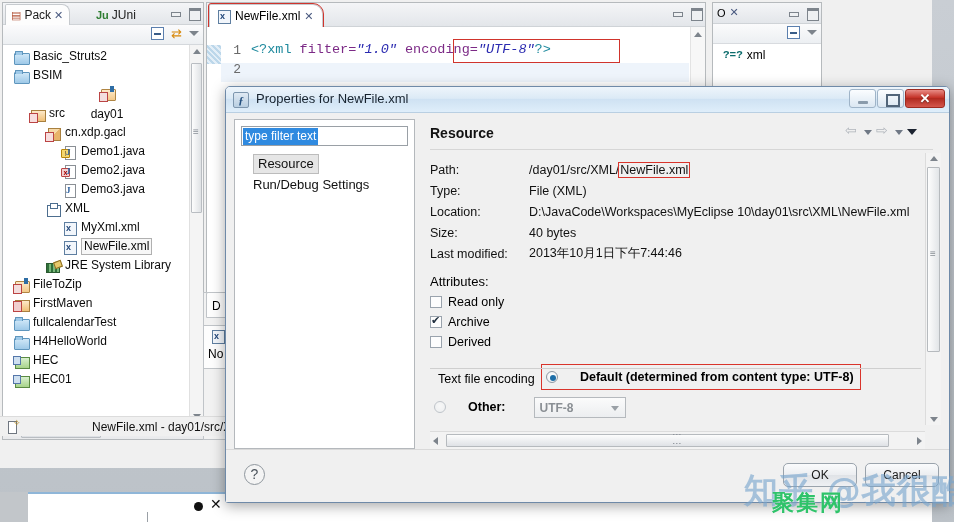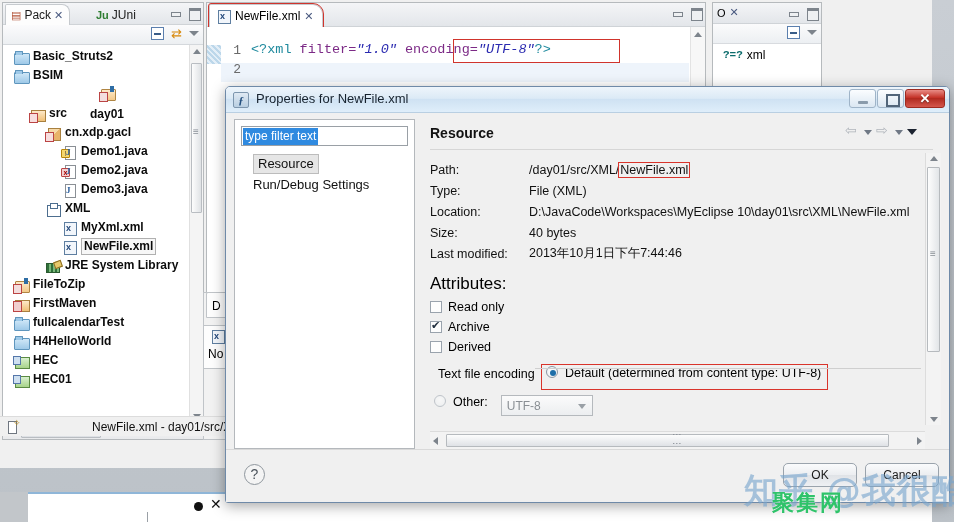--- a/index.html
+++ b/index.html
@@ -87,21 +87,21 @@
     height: calc(100% - 42px - 16px);
     background: #fff;
     overflow: hidden;
     padding-top: 2px;
   }
   .trow {
     height: 19px; display: flex; align-items: center; gap: 4px;
     font-size: 12px; color: #0b0b0b; white-space: nowrap;
     padding-right: 2px;
   }
-  .trow .lbl { line-height: 19px; font-weight: bold; }
+  .trow .lbl { line-height: 19px; }
   .trow.sel .lbl {
     border: 1px solid #b0b0b0; background: #f7f7f7; padding: 0 2px;
     line-height: 15px;
   }
   .ico { width: 16px; height: 16px; flex: 0 0 16px; position: relative; }
   
   .ico.folder::before {
     content:""; position:absolute; left:1px; top:4px; width:14px; height:10px;
     background: linear-gradient(to bottom,#cfe7f7,#9ec9e8); border:1px solid #5f96bd; border-radius:1px;
   }
@@ -464,35 +464,35 @@
   }
   .pane-scroll-h .th::after { content:"⋮⋮"; position:absolute; left:50%; top:-1px; font-size:9px; color:#878d94; transform:rotate(90deg);}
 
   .fields { position:absolute; left:8px; top:40px; right:20px; }
   .frow { display:flex; height:21px; align-items:center; font-size:12.5px; color:#111; }
   .flabel { width:99px; flex:0 0 99px; }
   .fvalue { white-space:nowrap; }
   .hl-box { outline:1.3px solid #d9342b; padding:0 1px; }
 
   .attrs { position:absolute; left:8px; top:155px; right:20px; }
-  .attrs .hdr { font-size:17px; margin-bottom:3px; }
+  .attrs .hdr { font-size:13px; margin-bottom:3px; }
   .cbrow { display:flex; align-items:center; gap:6px; height:20px; font-size:12.5px; }
   .cbox {
     width:12px; height:12px; border:1px solid #9aa3ad; background:#fdfdfd; position:relative;
     flex:0 0 12px;
   }
   .cbox.checked::after {
     content:"✔"; position:absolute; left:0px; top:-3px; font-size:11px; color:#22303f;
   }
   .grp {
     position:absolute; left:8px; top:240px; right:20px;
   }
   .grp-title { font-size:12.5px; padding-left:8px; background:#f0f0f0; display:inline-block; position:relative; z-index:2;}
   .grp-line { position:absolute; left:0; right:0; top:9px; height:1px; background:#cfcfcf; z-index:1;}
-  .rbrow { display:flex; gap:7px; height:24px; font-size:12.5px; margin-left:4px;}
+  .rbrow { display:flex; align-items:center; gap:22px; height:24px; font-size:12.5px; margin-left:4px;font-weight:bold;}
   .radio {
     width:12px; height:12px; border-radius:50%; border:1px solid #8e98a3;
     background: radial-gradient(circle at 50% 40%, #ffffff 0%, #e8ecef 100%);
     position:relative; flex:0 0 12px;
   }
   .radio.on::after {
     content:""; position:absolute; left:3px; top:3px; width:6px; height:6px; border-radius:50%;
     background:#1d6ea8;
   }
   .radio.dis { opacity:.5; }

